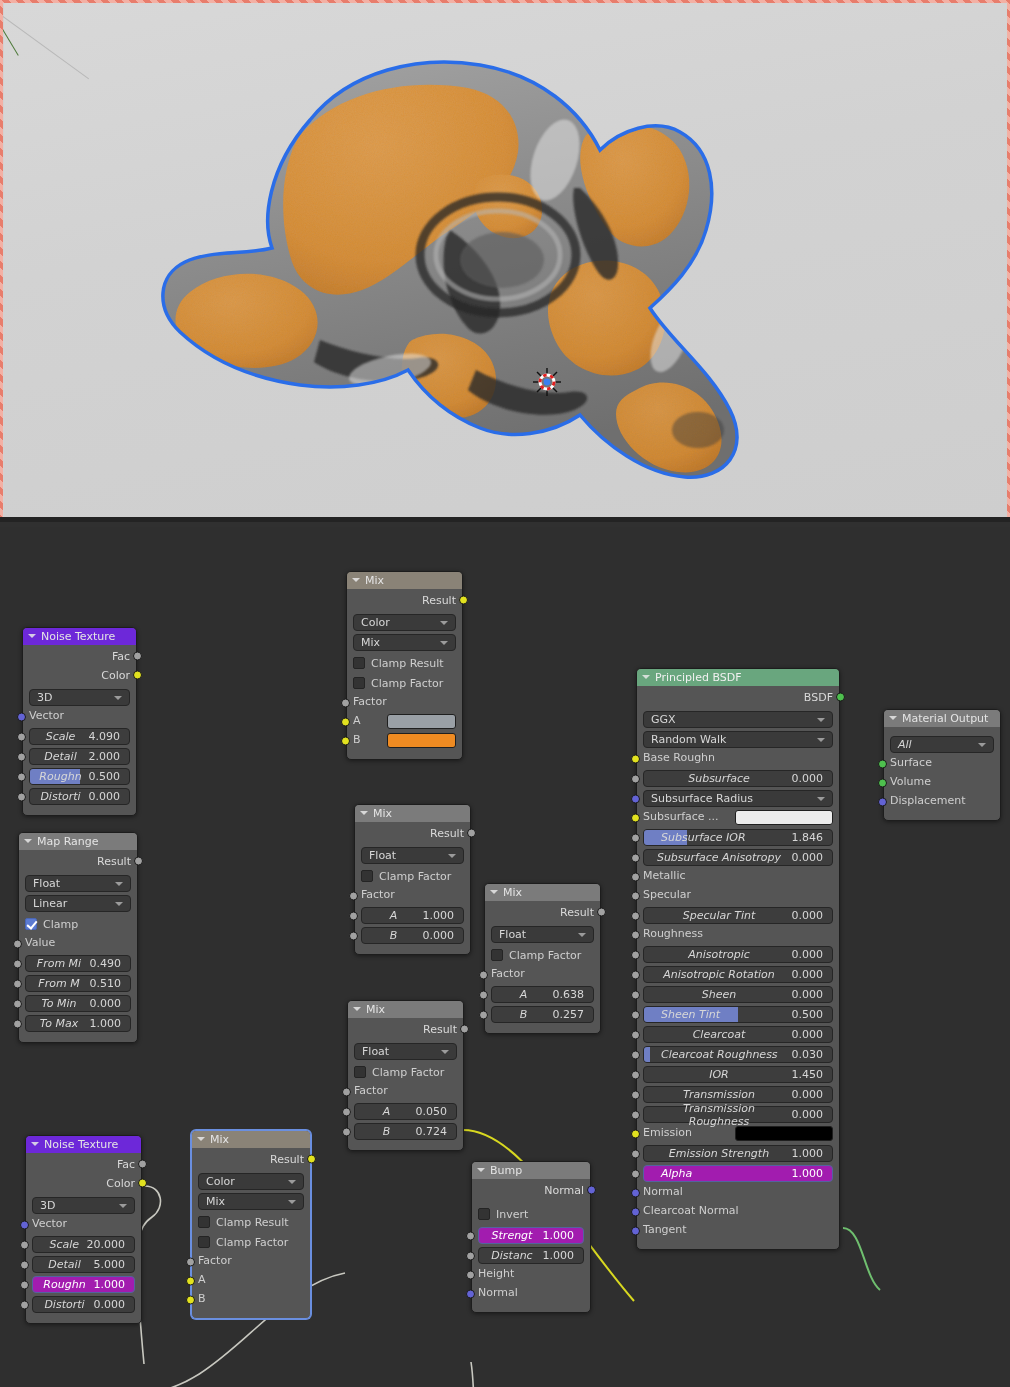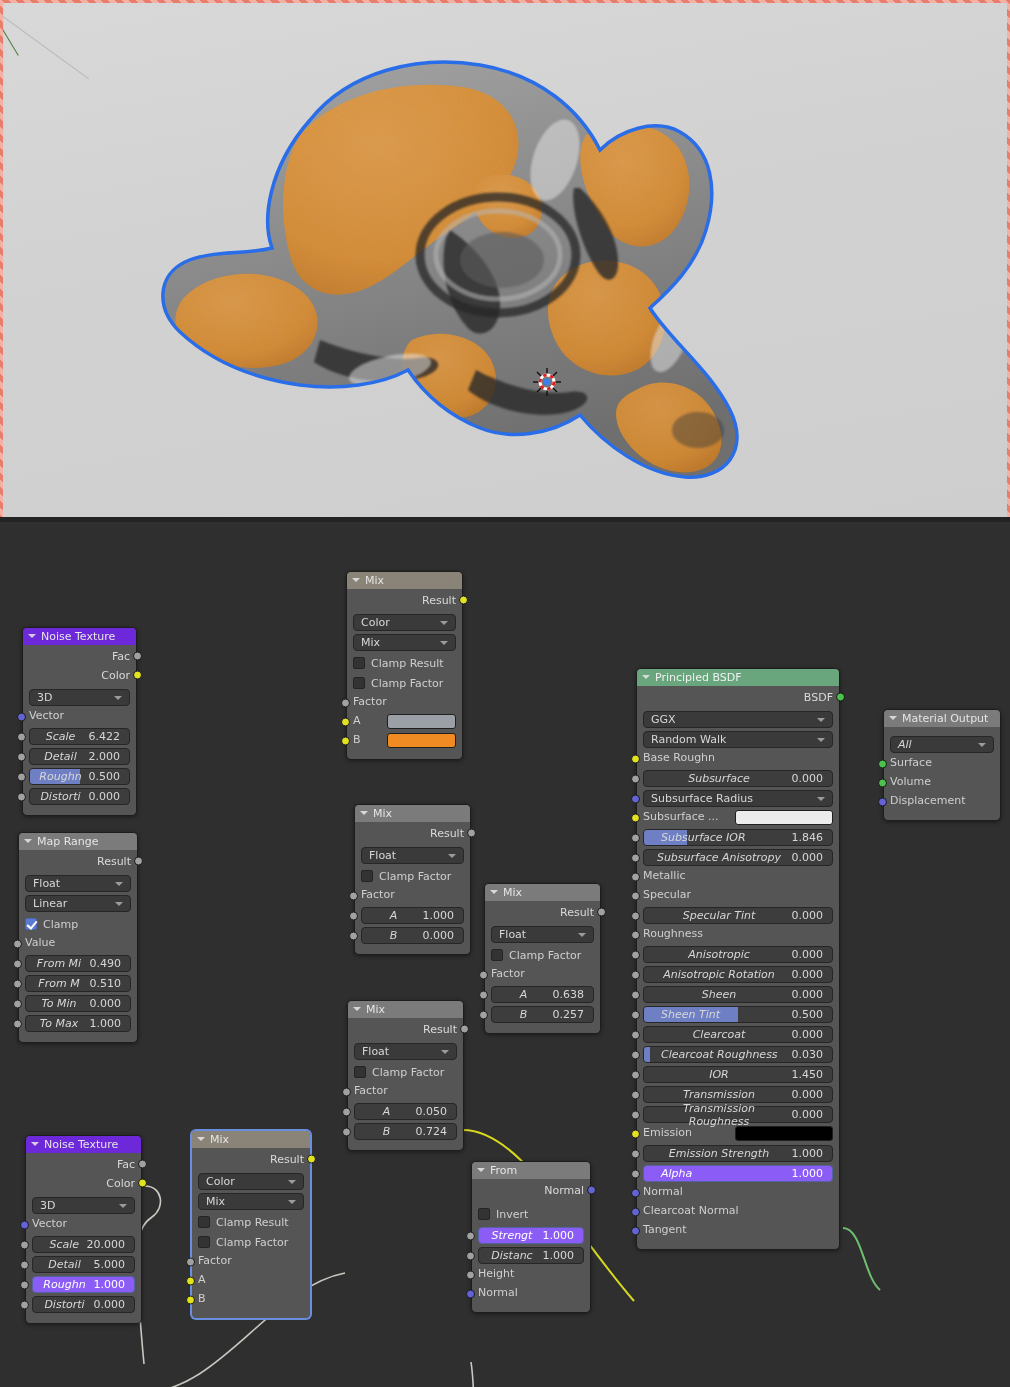--- a/index.html
+++ b/index.html
@@ -97,21 +97,21 @@
 
   
   .wfield {
     height:17px; border-radius:4px; background:#3d3d3d;
     display:flex; align-items:center; justify-content:space-between;
     padding:0 9px; font-size:11px; color:#d7d7d7; width:100%;
     border:1px solid #262626;
   }
   .wfield .wname{ flex:1; text-align:center;font-style:italic; }
   .wfield .wval{ text-align:right; min-width:38px; }
-  .wfield.full-slider { background:#8b5cf6; border-color:#53639f; }
+  .wfield.full-slider { background:#a21caf; border-color:#53639f; }
   .wfield.full-slider .wname,.wfield.full-slider .wval{ color:#fff; }
 
   .wfield.part { position:relative; overflow:hidden; }
   .wfield.part .fillbar{
     position:absolute; left:0; top:0; bottom:0; background:#6f7fc4;
   }
   .wfield.part .wname,.wfield.part .wval{ position:relative; z-index:2; }
 
   .wselect {
     height:17px; border-radius:4px; background:#3a3a3a; border:1px solid #262626;
@@ -329,21 +329,21 @@
           </div>
         </div>
         <div class="rowlbl">
           <span class="sock left purple"></span>
           <span class="label-plain">Vector</span>
         </div>
         <div class="row-widget">
           <span class="sock left grey" style="top:9px;"></span>
           <div class="wfield">
               <span class="wname">Scale</span>
-              <span class="wval">6.422</span>
+              <span class="wval">4.090</span>
             </div>
         </div>
         <div class="row-widget">
           <span class="sock left grey" style="top:9px;"></span>
           <div class="wfield">
               <span class="wname">Detail</span>
               <span class="wval">2.000</span>
             </div>
         </div>
         <div class="row-widget">
@@ -691,21 +691,21 @@
         <div class="rowlbl">
           <span class="sock left yellow"></span>
           <span class="label-plain">B</span>
         </div>
       </div>
     </div>
 
     <div class="node" id="n-bump" style="left:471px; top:634px; width:120px;">
       <div class="node-header grey">
         <span class="chev"></span>
-        <span>From</span>
+        <span>Bump</span>
       </div>
       <div class="node-body">
         <div class="row out">
           <span class="label-out">Normal</span>
           <span class="sock right purple"></span>
         </div>
         <div class="wcheck" style="margin:8px 0 5px 0;">
           <span class="wbox"></span>
           <span>Invert</span>
         </div>

